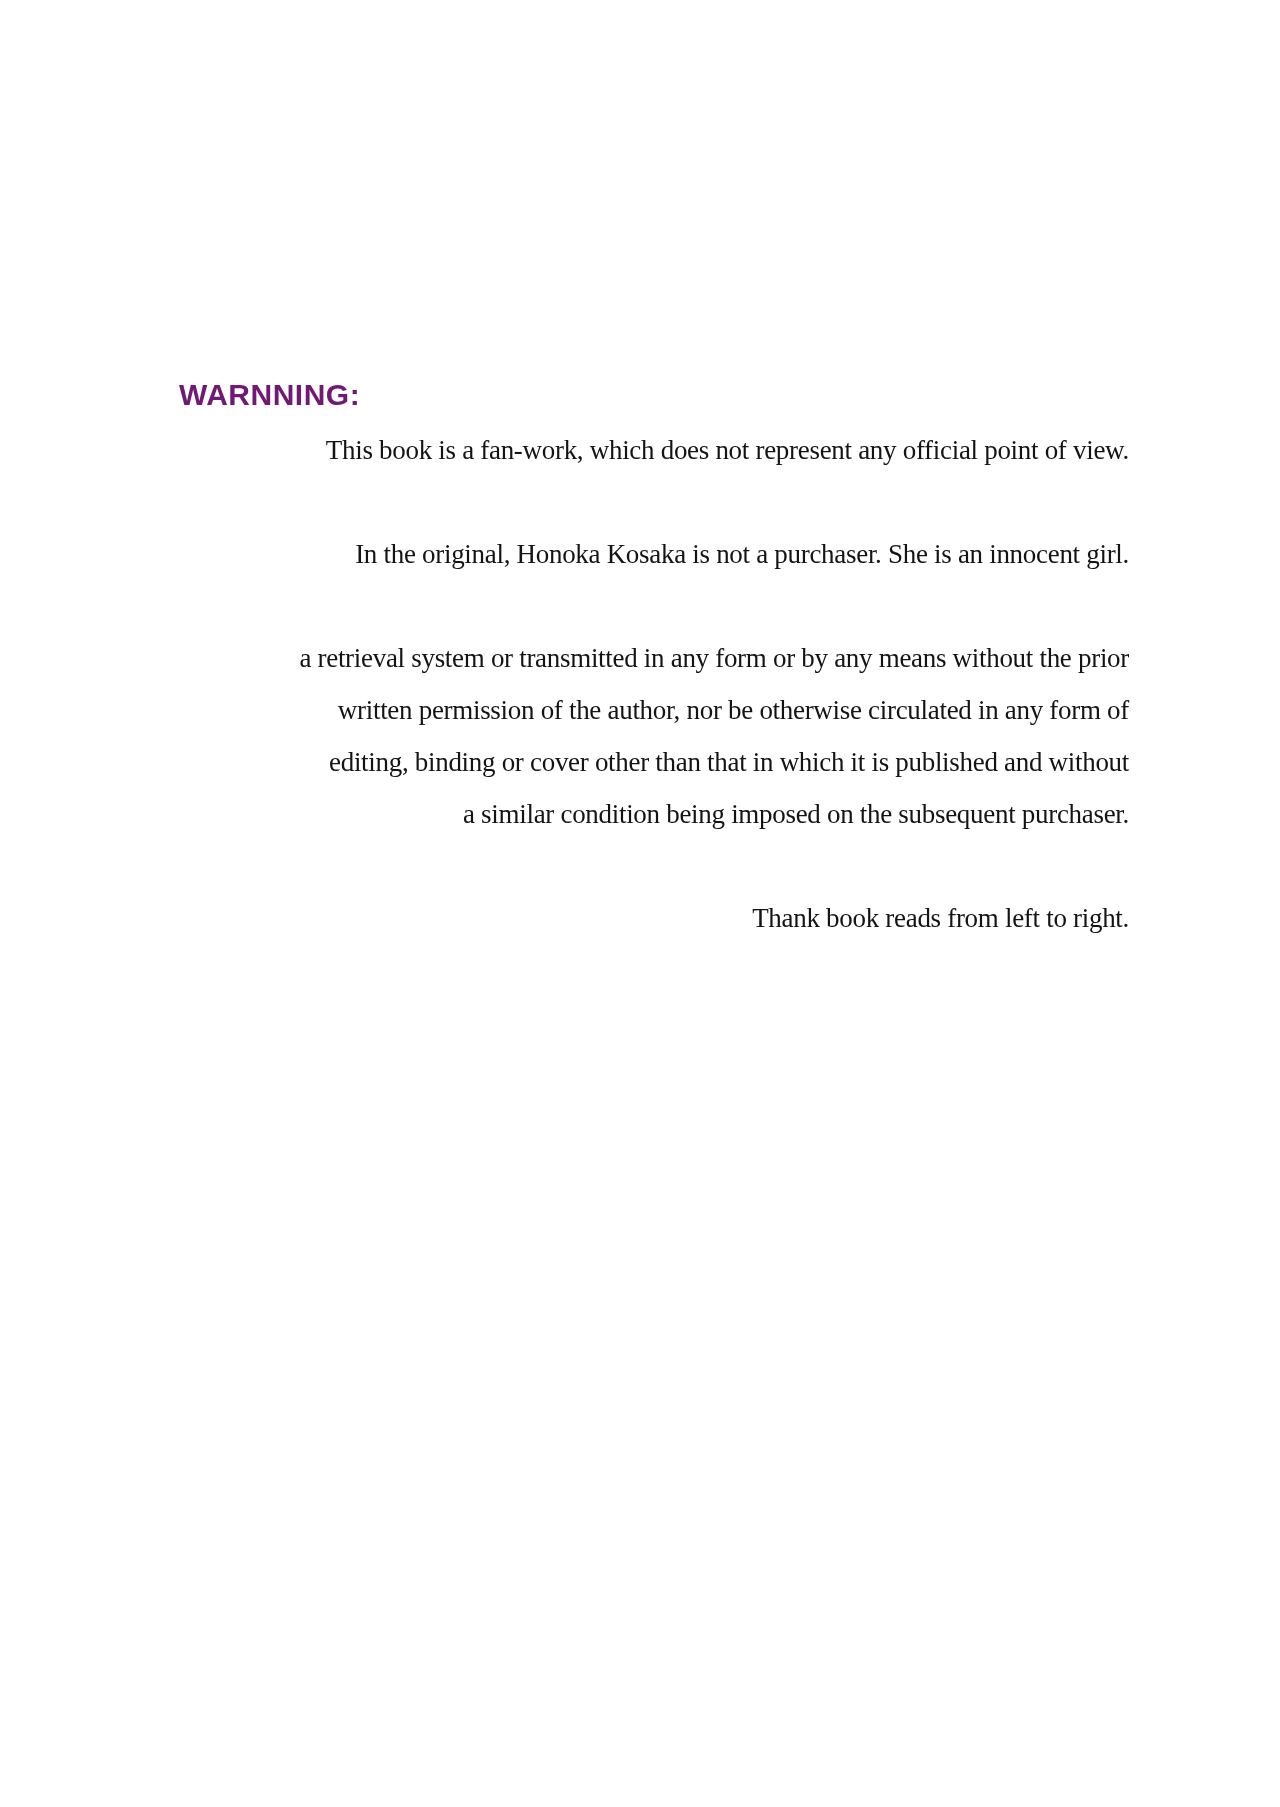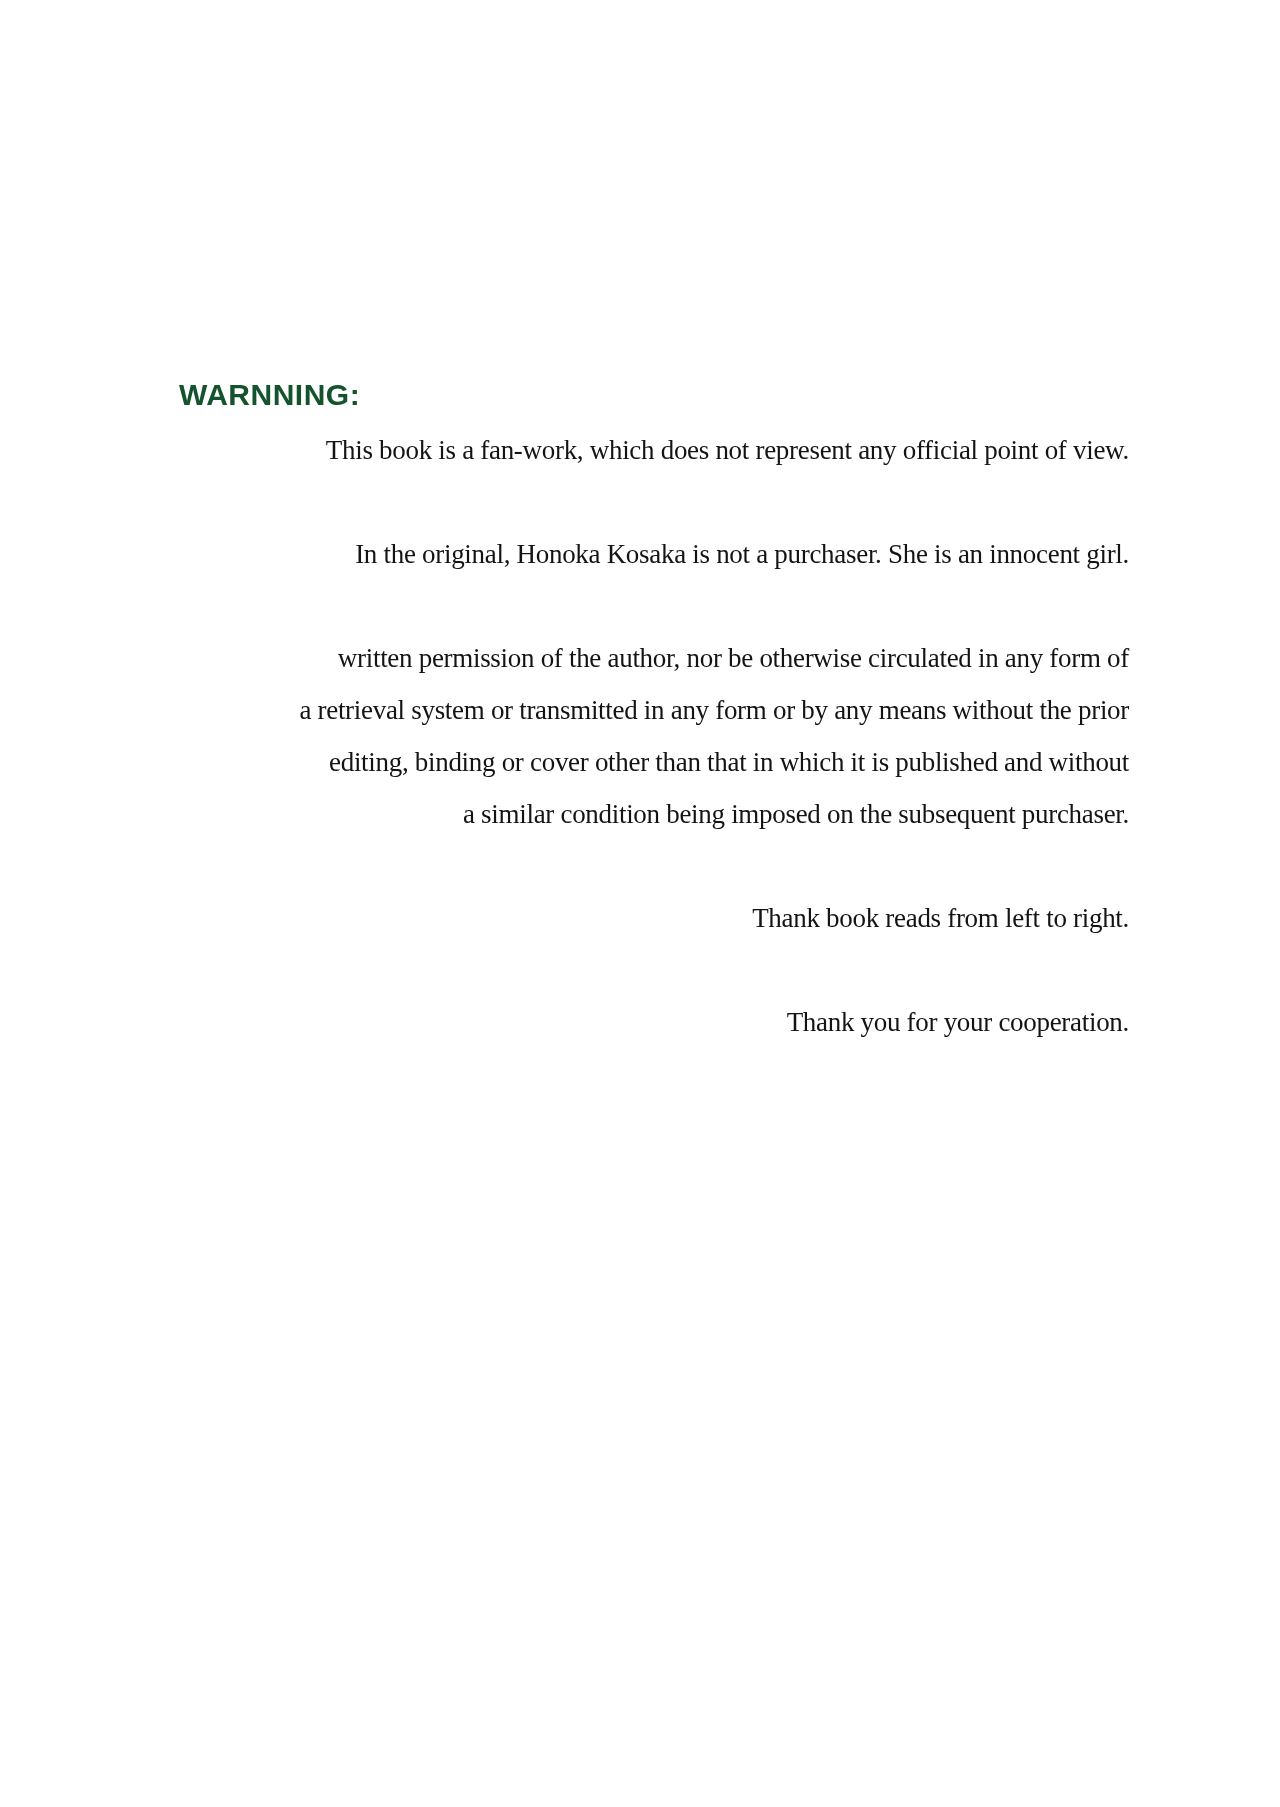--- a/index.html
+++ b/index.html
@@ -21,21 +21,21 @@
     width: 950px;
     color: #141414;
   }
   .heading {
     font-family: "Liberation Sans", sans-serif;
     font-weight: 700;
     font-size: 30px;
     line-height: 38px;
     letter-spacing: 0.5px;
     margin: 0 0 10px 0;
-    color: #14532d;
+    color: #701a75;
   }
   .para {
     font-family: "Liberation Serif", "DejaVu Serif", serif;
     font-size: 27px;
     letter-spacing: -0.3px;
     line-height: 52px;
     margin: 0 0 52px 0;
     color: #141414;
   }
   .para:last-child {
@@ -57,28 +57,25 @@
 
     <p class="para">
       <span class="line">This book is a fan-work, which does not represent any official point of view.</span>
     </p>
 
     <p class="para">
       <span class="line">In the original, Honoka Kosaka is not a purchaser. She is an innocent girl.</span>
     </p>
 
     <p class="para">
+      <span class="line">a retrieval system or transmitted in any form or by any means without the prior</span>
       <span class="line">written permission of the author, nor be otherwise circulated in any form of</span>
-      <span class="line">a retrieval system or transmitted in any form or by any means without the prior</span>
       <span class="line">editing, binding or cover other than that in which it is published and without</span>
       <span class="line">a similar condition being imposed on the subsequent purchaser.</span>
     </p>
 
     <p class="para">
       <span class="line">Thank book reads from left to right.</span>
     </p>
 
-    <p class="para">
-      <span class="line">Thank you for your cooperation.</span>
-    </p>
 
   </div>
 </div>
 
 </body></html>

